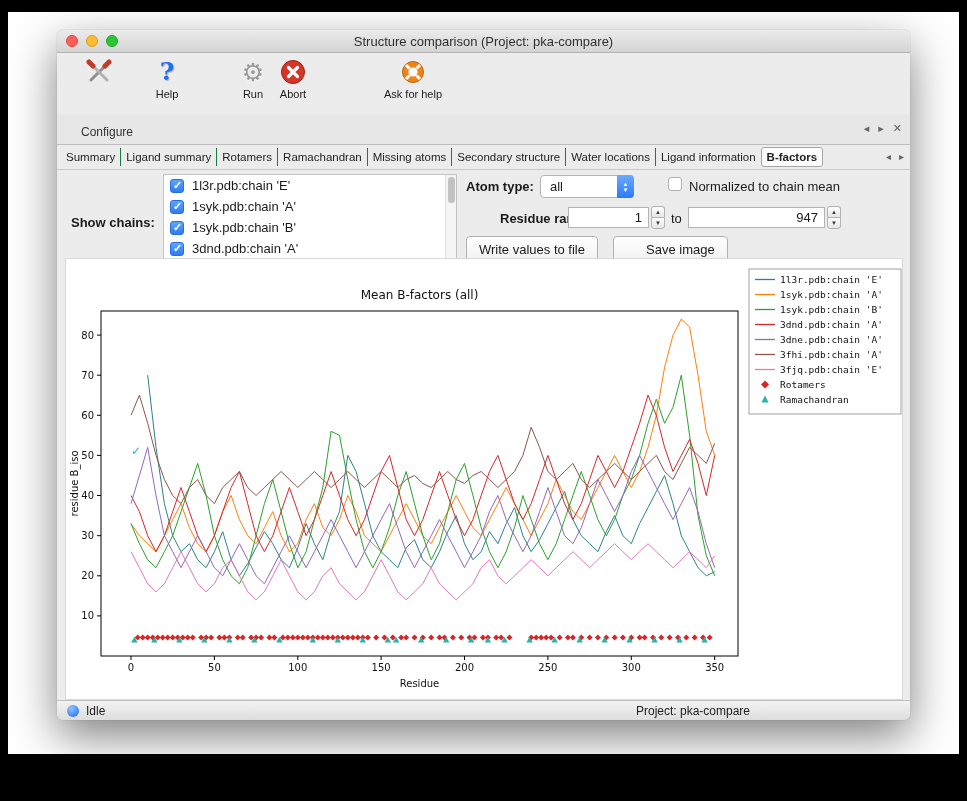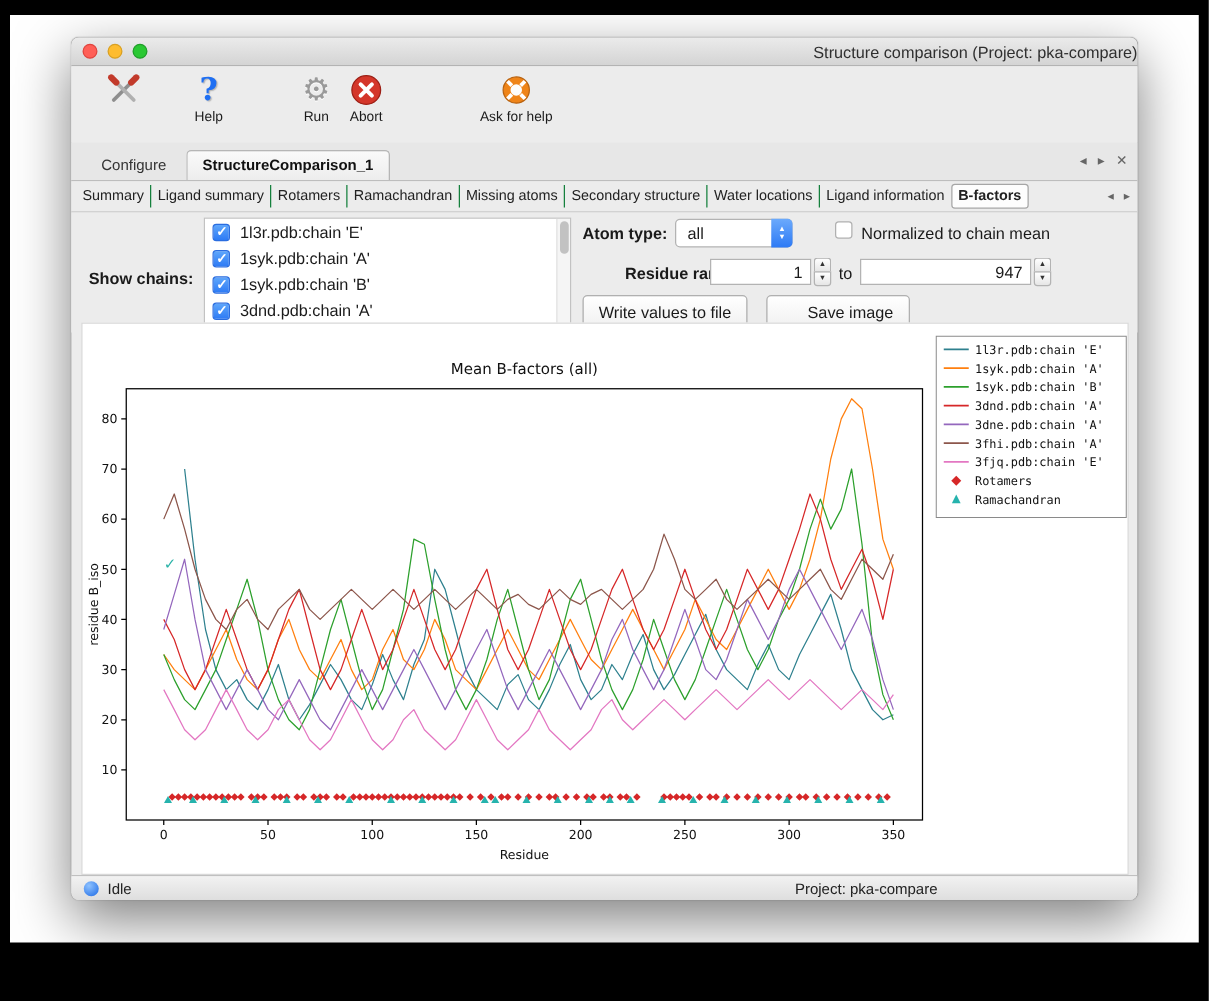--- a/index.html
+++ b/index.html
@@ -3,21 +3,21 @@
 <meta charset="utf-8">
 <style>
   html,body{margin:0;padding:0;}
   body{width:967px;height:801px;background:#000;position:relative;overflow:hidden;
        font-family:"Liberation Sans",sans-serif;color:#1a1a1a;}
   .desktop{position:absolute;left:8px;top:12px;width:951px;height:742px;background:#ffffff;}
   .window{position:absolute;left:49px;top:18px;width:853px;height:690px;background:#ececec;
           border-radius:6px;box-shadow:0 16px 45px rgba(0,0,0,.5),0 0 1px rgba(0,0,0,.4);}
   
   .titlebar{height:22px;background:linear-gradient(#ebebeb,#d4d4d4);border-bottom:1px solid #b3b3b3;
-            border-radius:6px 6px 0 0;position:relative;display:flex;align-items:center;justify-content:flex-end;
+            border-radius:6px 6px 0 0;position:relative;display:flex;align-items:center;justify-content:center;
             font-size:13px;color:#2f2f2f;}
   .traffic{position:absolute;left:9px;top:5px;display:flex;gap:8px;}
   .tl{width:12px;height:12px;border-radius:50%;box-sizing:border-box;}
   .tl-red{background:#ff5f57;border:1px solid #e0443e;}
   .tl-yellow{background:#febc2e;border:1px solid #d9a022;}
   .tl-green{background:#2ac833;border:1px solid #1f9e28;}
   
   .toolbar{height:56px;display:flex;align-items:flex-start;padding:5px 0 0 6px;background:#ececec;}
   .tool{display:flex;flex-direction:column;align-items:center;gap:2px;font-size:11px;color:#1c1c1c;cursor:default;}
   .tool .ic{height:28px;display:flex;align-items:center;justify-content:center;}
@@ -145,21 +145,20 @@
             </g>
             <circle cx="13" cy="13" r="4.6" fill="#fdfdfd"></circle>
           </svg>
         </span>
         <span>Ask for help</span>
       </div>
     </div>
 
     <div class="doctabs">
       <div class="doctab">Configure</div>
-      <div class="doctab active">StructureComparison_1</div>
       <div class="tabnav">
         <span>◂</span>
         <span>▸</span>
         <span>✕</span>
       </div>
     </div>
 
     <div class="subtabs">
       <span class="subtab">Summary</span>
       <span class="subtab">Ligand summary</span>

